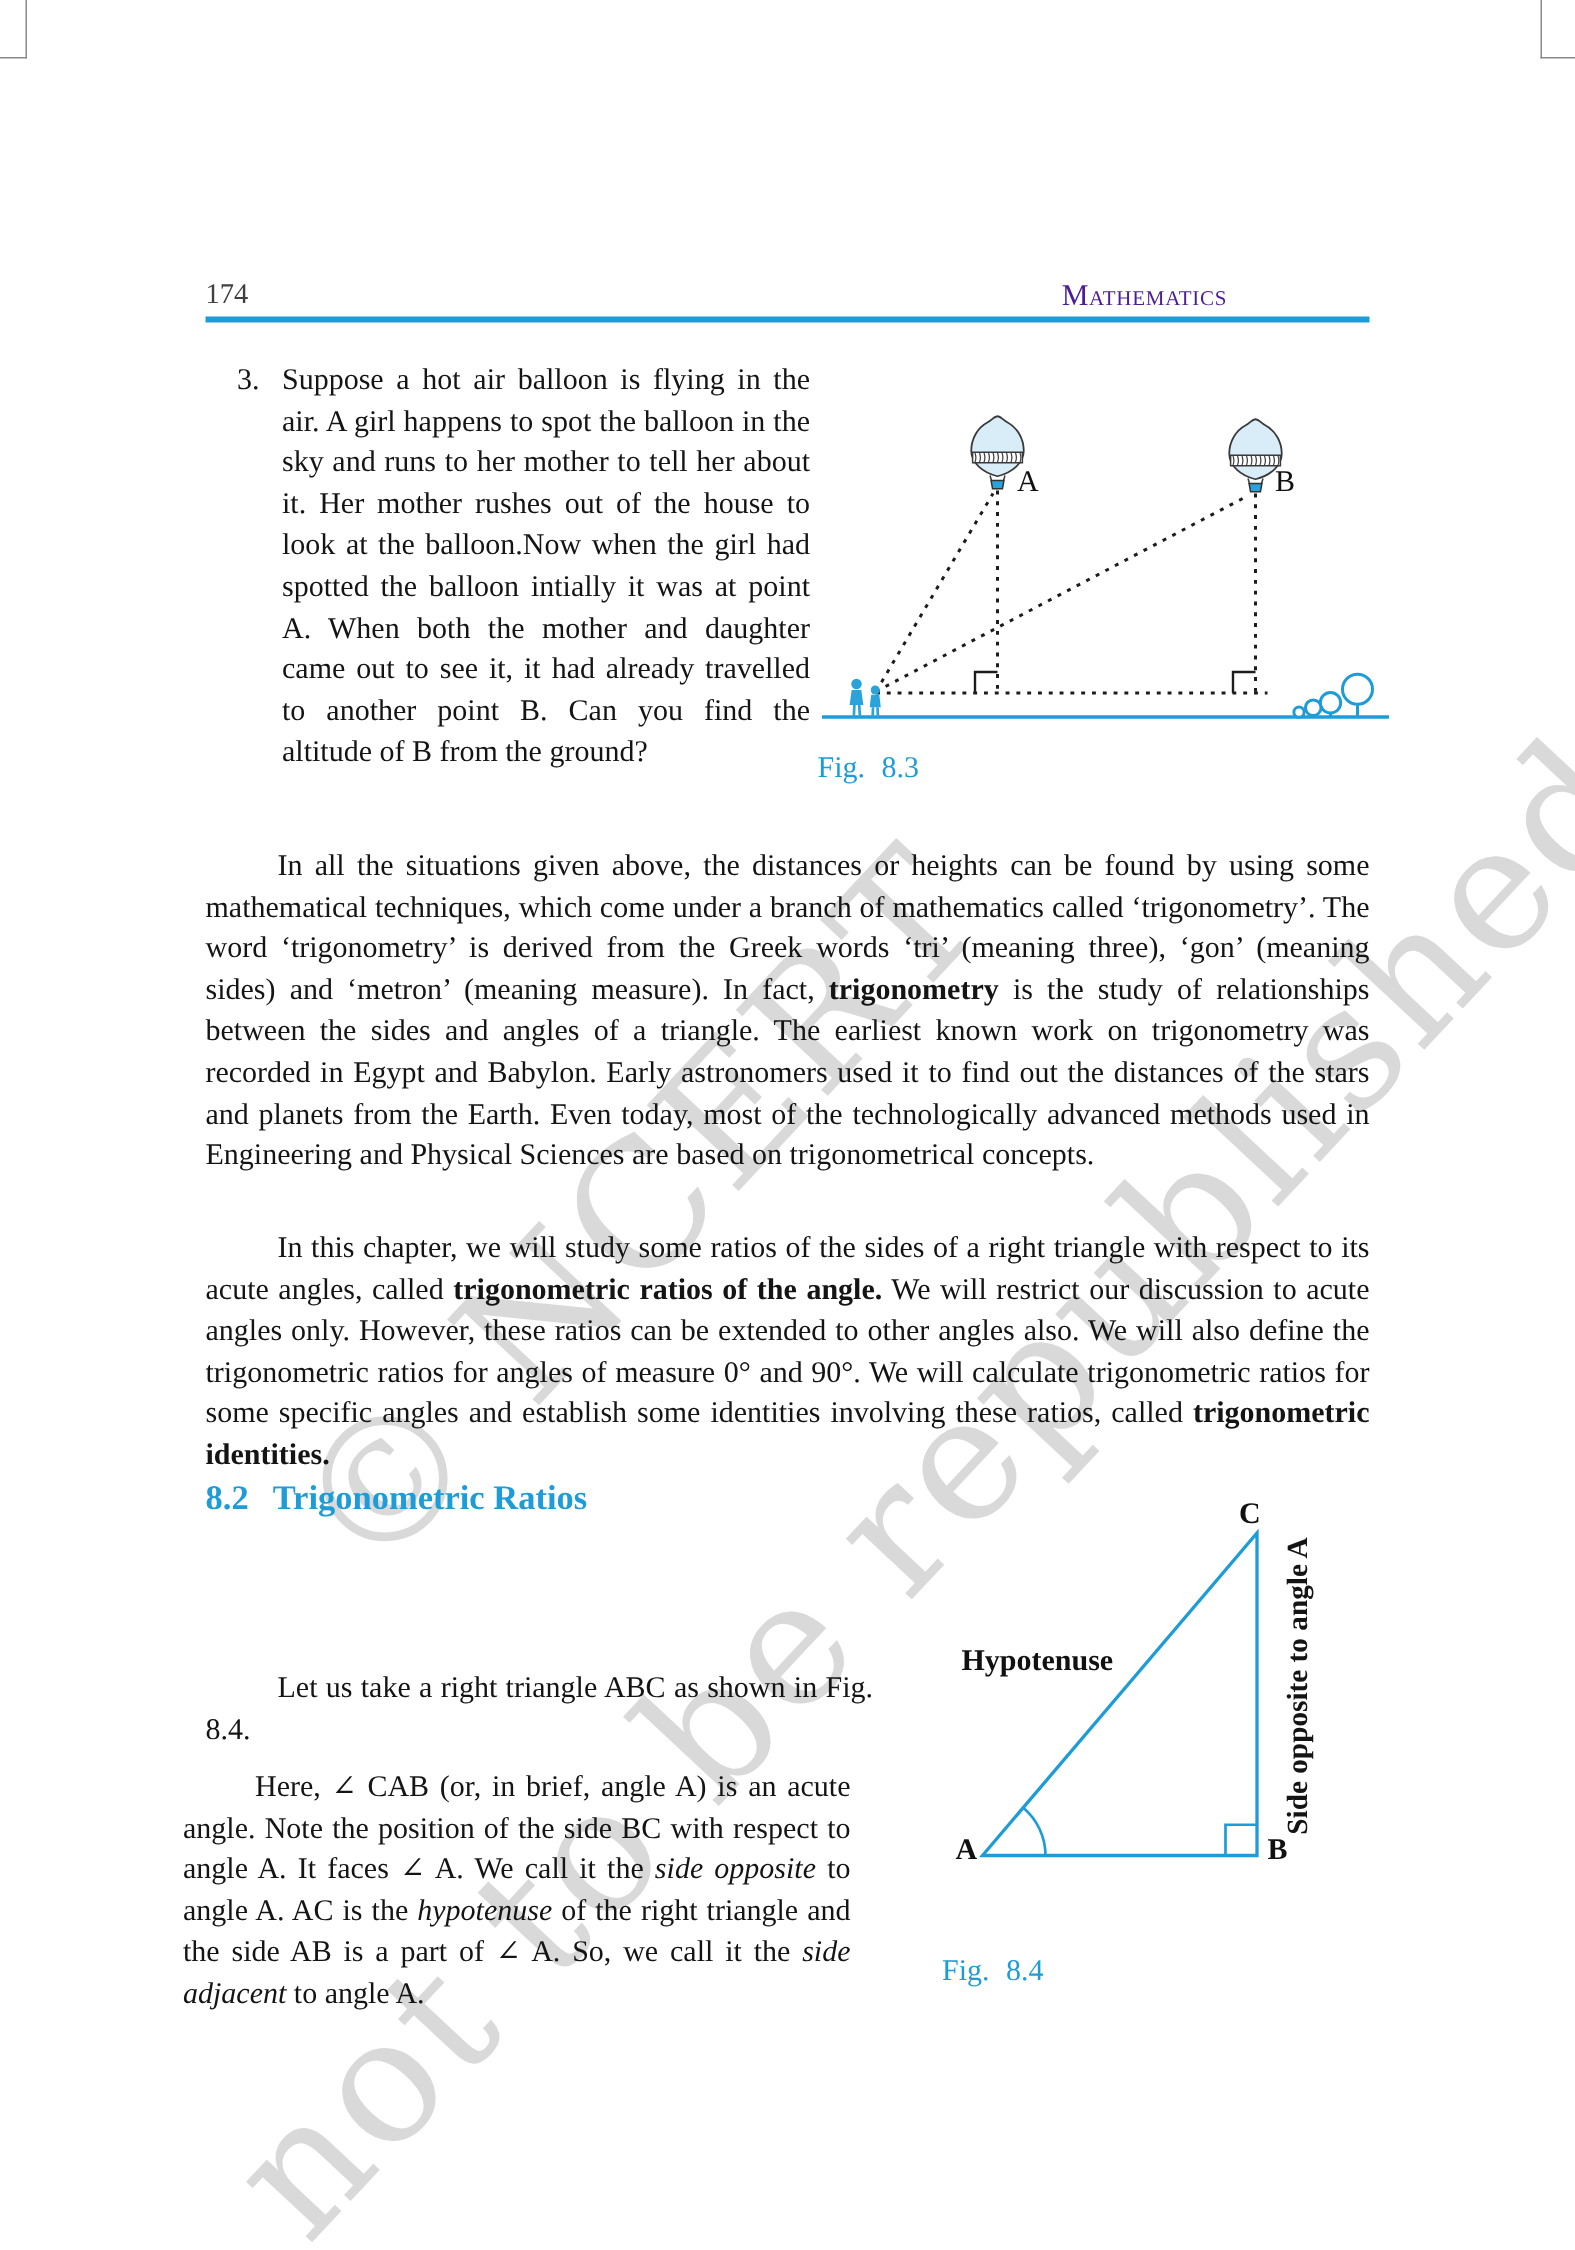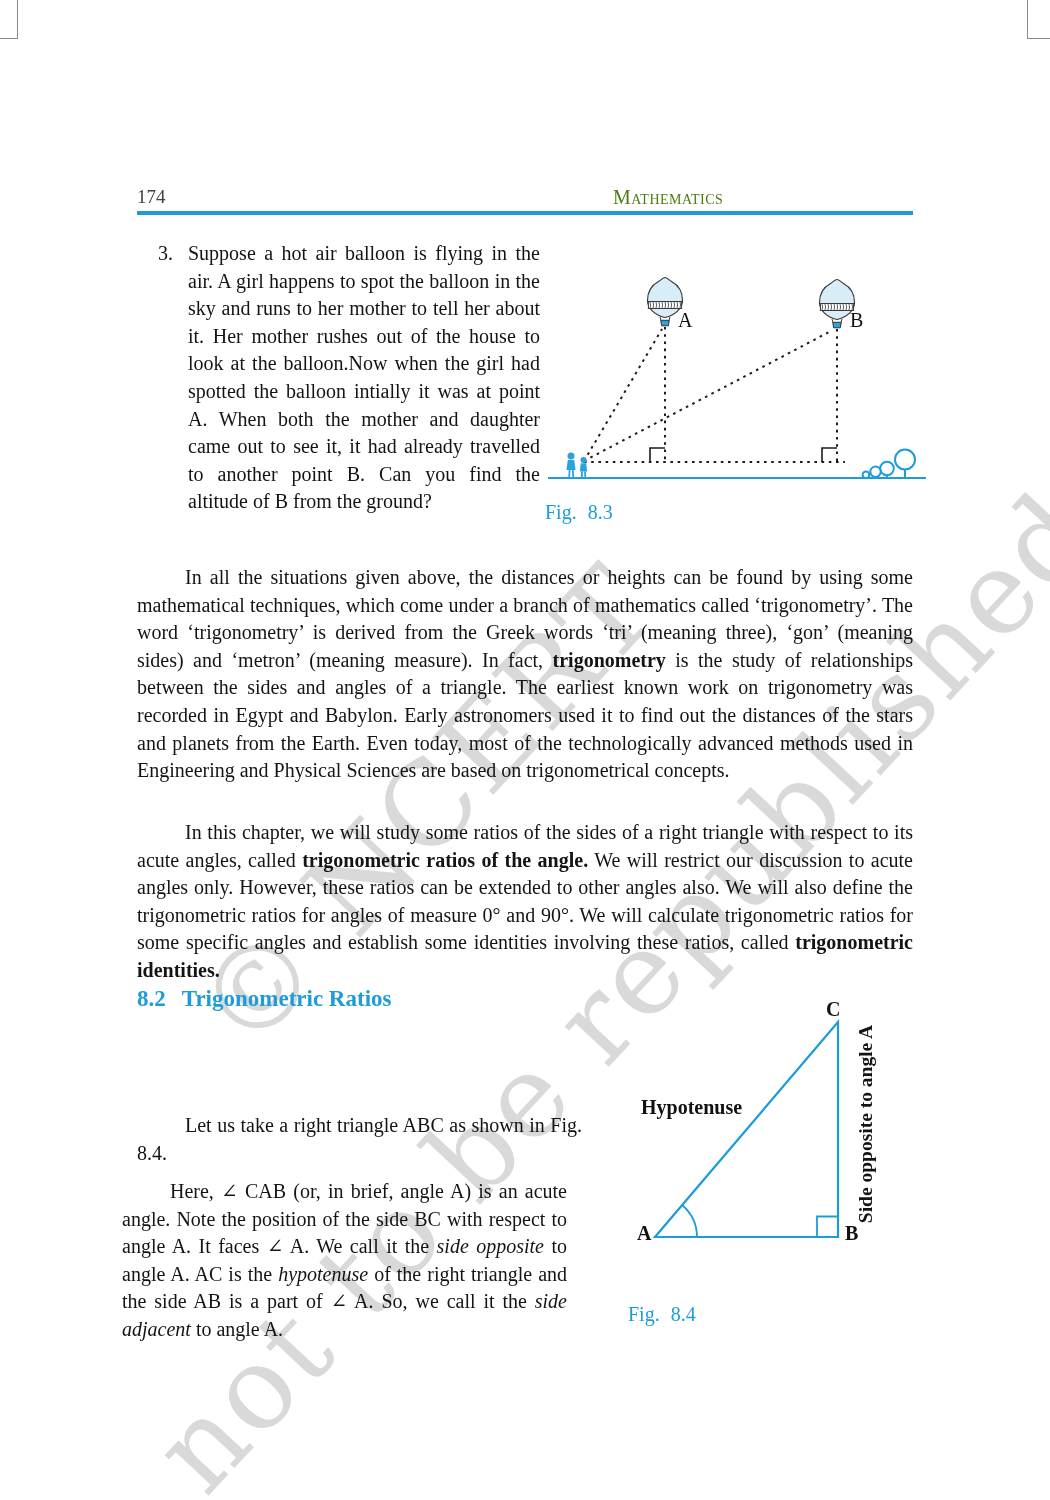--- a/index.html
+++ b/index.html
@@ -12,22 +12,22 @@
              transform:rotate(-47deg);pointer-events:none;}
   .watermark div{font-family:"DejaVu Serif", serif;font-size:115px;line-height:2.35;
                  color:#d9d9d9;letter-spacing:3px;white-space:nowrap;}
   
   .crop-tl{position:absolute;left:0;top:0;width:17px;height:38px;
            border-right:1.5px solid #8a8a8a;border-bottom:1.5px solid #8a8a8a;z-index:2;}
   .crop-tr{position:absolute;left:1027px;top:0;width:23px;height:38px;
            border-left:1.5px solid #8a8a8a;border-bottom:1.5px solid #8a8a8a;z-index:2;}
   
   .pagenum{left:137px;top:186px;font-size:19px;color:#404040;}
-  .brand{left:613px;top:186px;width:300px;text-align:left;font-size:20px;
-         font-variant:small-caps;letter-spacing:0.5px;color:#4d7c0f;}
+  .brand{left:613px;top:186px;width:300px;text-align:center;font-size:20px;
+         font-variant:small-caps;letter-spacing:0.5px;color:#4c1d95;}
   .rule{left:137px;top:211px;width:776px;height:4px;background:#1E9CD8;}
   
   .body-text{font-size:20px;line-height:27.6px;text-align:justify;}
   .indent{text-indent:48px;}
   .item-marker{left:158px;top:240px;font-size:20px;}
   .item-text{left:188px;top:240px;width:352px;}
   .para1{left:137px;top:544px;width:776px;}
   .para2{left:137px;top:799px;width:776px;}
   .section-head{left:137px;top:986px;font-size:23px;font-weight:bold;color:#1E9CD8;}
   .section-head .ttl{margin-left:16px;}

